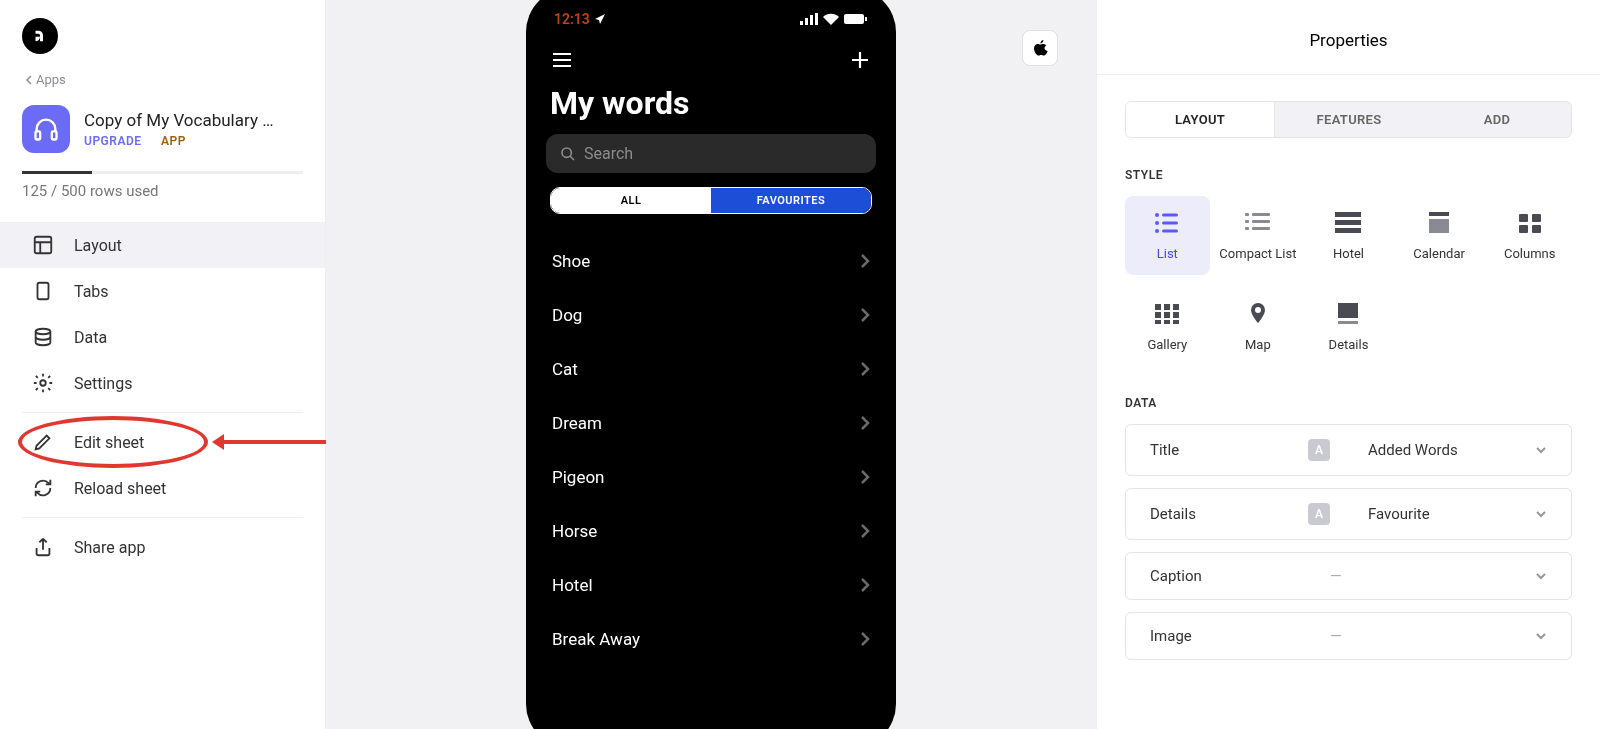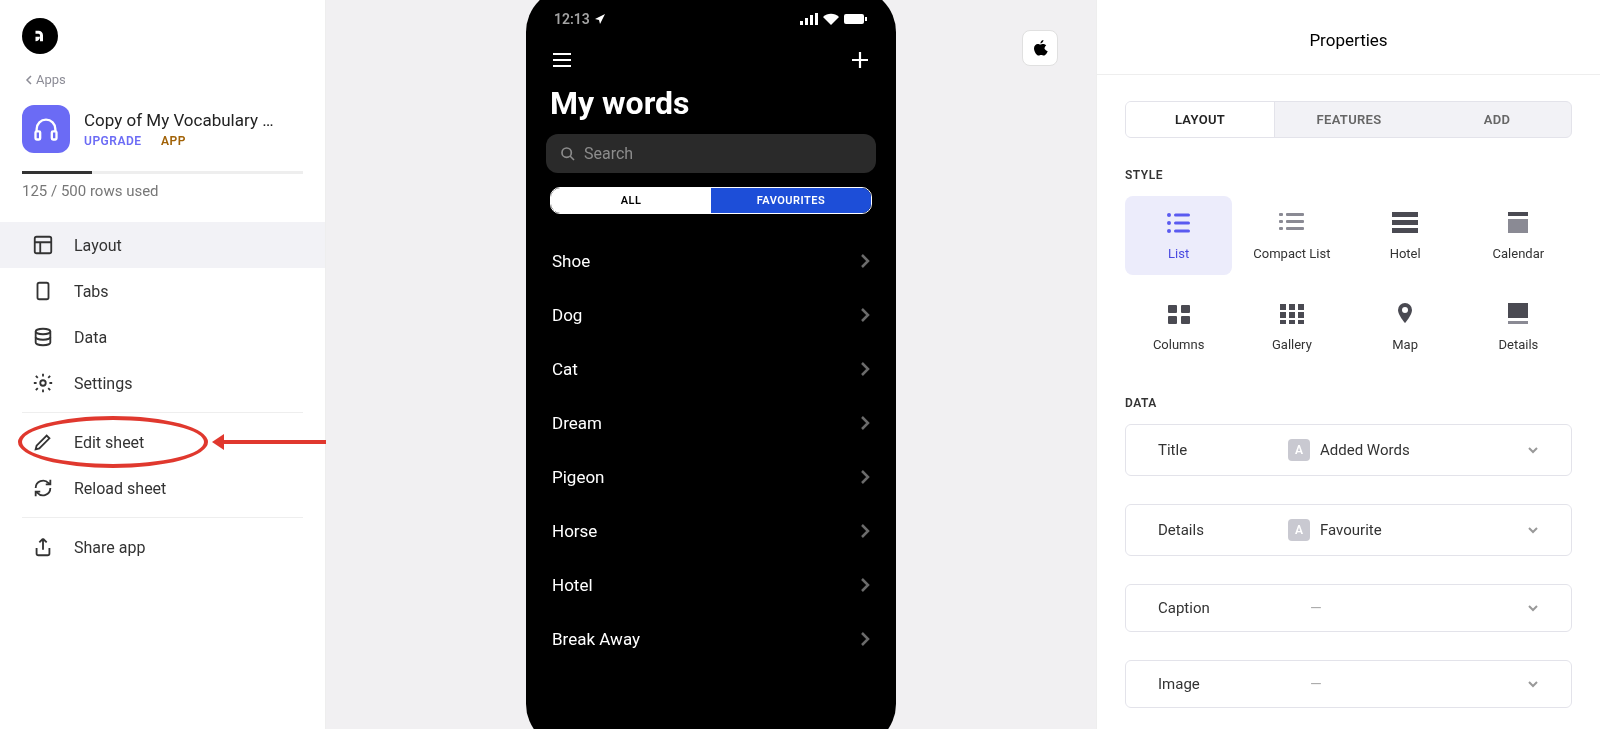--- a/index.html
+++ b/index.html
@@ -35,21 +35,21 @@
 
   
   .middle { flex: 1; background: #f1f0f2; position: relative; display: flex; justify-content: center; align-items: flex-start; }
   .annotate-text { position: absolute; left: 10px; top: 442px; color: #e0382e; font-size: 20px; line-height: 1.3; }
   .platform-btn { position: absolute; top: 30px; right: 38px; width: 36px; height: 36px; background: #fff; border: 1px solid #e0e0e0; border-radius: 8px; display: flex; align-items: center; justify-content: center; cursor: pointer; }
   .platform-btn svg { width: 16px; height: 18px; }
 
   
   .phone { width: 370px; height: 760px; background: #000; border-radius: 44px; margin-top: -12px; padding: 14px 8px 0; position: relative; }
   .notch { position: absolute; top: 0; left: 50%; transform: translateX(-50%); width: 170px; height: 28px; background: #000; border-radius: 0 0 18px 18px; z-index: 2; }
-  .status-bar { display: flex; justify-content: space-between; align-items: center; padding: 4px 20px 0; height: 30px; color: #a3a3a3; font-size: 14px; font-weight: 600; }
+  .status-bar { display: flex; justify-content: space-between; align-items: center; padding: 4px 20px 0; height: 30px; color: #c2410c; font-size: 14px; font-weight: 600; }
   .status-left { display: flex; align-items: center; gap: 4px; }
   .status-right { display: flex; align-items: center; gap: 5px; }
   .status-right svg { height: 12px; }
   .screen { padding: 8px 12px 0; color: #fff; }
   .topbar { display: flex; justify-content: space-between; align-items: center; padding: 8px 4px 6px; }
   .topbar svg { width: 24px; height: 24px; stroke: #fff; stroke-width: 2.2; fill: none; }
   .title { font-size: 32px; font-weight: 700; padding: 6px 4px 12px; }
   .search { background: #2a2a2a; border-radius: 12px; display: flex; align-items: center; padding: 10px 14px; gap: 8px; }
   .search svg { width: 16px; height: 16px; stroke: #8c8c8c; stroke-width: 2.5; fill: none; }
   .search span { color: #8c8c8c; font-size: 16px; }
@@ -62,27 +62,27 @@
   .row svg { width: 10px; height: 14px; stroke: #6b6b6b; stroke-width: 2.5; fill: none; }
 
   
   .right { width: 504px; background: #fff; border-left: 1px solid #eee; display: flex; flex-direction: column; }
   .right-title { text-align: center; font-size: 17px; padding: 30px 0 24px; border-bottom: 1px solid #eee; }
   .right-body { padding: 26px 28px 0; overflow-y: auto; }
   .tabs { display: flex; border: 1px solid #e3e3ea; border-radius: 6px; background: #f2f2f6; overflow: hidden; }
   .tabs div { flex: 1; text-align: center; padding: 10px 0; font-size: 13px; font-weight: 600; color: #666; cursor: pointer; letter-spacing: .3px; }
   .tabs .on { background: #fff; color: #222; border-right: 1px solid #e3e3ea; }
   .section-label { font-size: 12px; font-weight: 600; letter-spacing: .5px; color: #333; margin: 30px 0 14px; }
-  .style-grid { display: grid; grid-template-columns: repeat(4, 1fr); gap: 12px 6px; }
+  .style-grid { display: grid; grid-template-columns: repeat(5, 1fr); gap: 12px 6px; }
   .style-item { display: flex; flex-direction: column; align-items: center; gap: 10px; padding: 14px 0; border-radius: 8px; cursor: pointer; }
   .style-item.sel { background: #ececfb; }
   .style-item .ico { width: 30px; height: 26px; display: flex; align-items: center; justify-content: center; }
   .style-item .lbl { font-size: 13px; color: #333; }
   .style-item.sel .lbl { color: #4a4ae0; }
-  .data-row { display: flex; align-items: center; border: 1px solid #e3e3ea; border-radius: 6px; padding: 14px 32px; margin-bottom: 28px; cursor: pointer; }
+  .data-row { display: flex; align-items: center; border: 1px solid #e3e3ea; border-radius: 6px; padding: 14px 24px; margin-bottom: 12px; cursor: pointer; gap: 28px; }
   .data-row .k { width: 130px; font-size: 15px; color: #333; }
   .data-row .badge { width: 22px; height: 22px; border-radius: 4px; display: flex; align-items: center; justify-content: center; font-size: 12px; font-weight: 600; margin-right: 10px; }
   .data-row .badge.a { background: #c9c9d1; color: #fff; }
   .data-row .v { flex: 1; font-size: 15px; color: #333; }
   .data-row .dash { flex: 1; font-size: 15px; color: #aaa; text-align: left; padding-left: 22px; }
   .data-row svg { width: 12px; height: 12px; stroke: #999; stroke-width: 2; fill: none; }
 </style>
 </head>
 <body>
 

